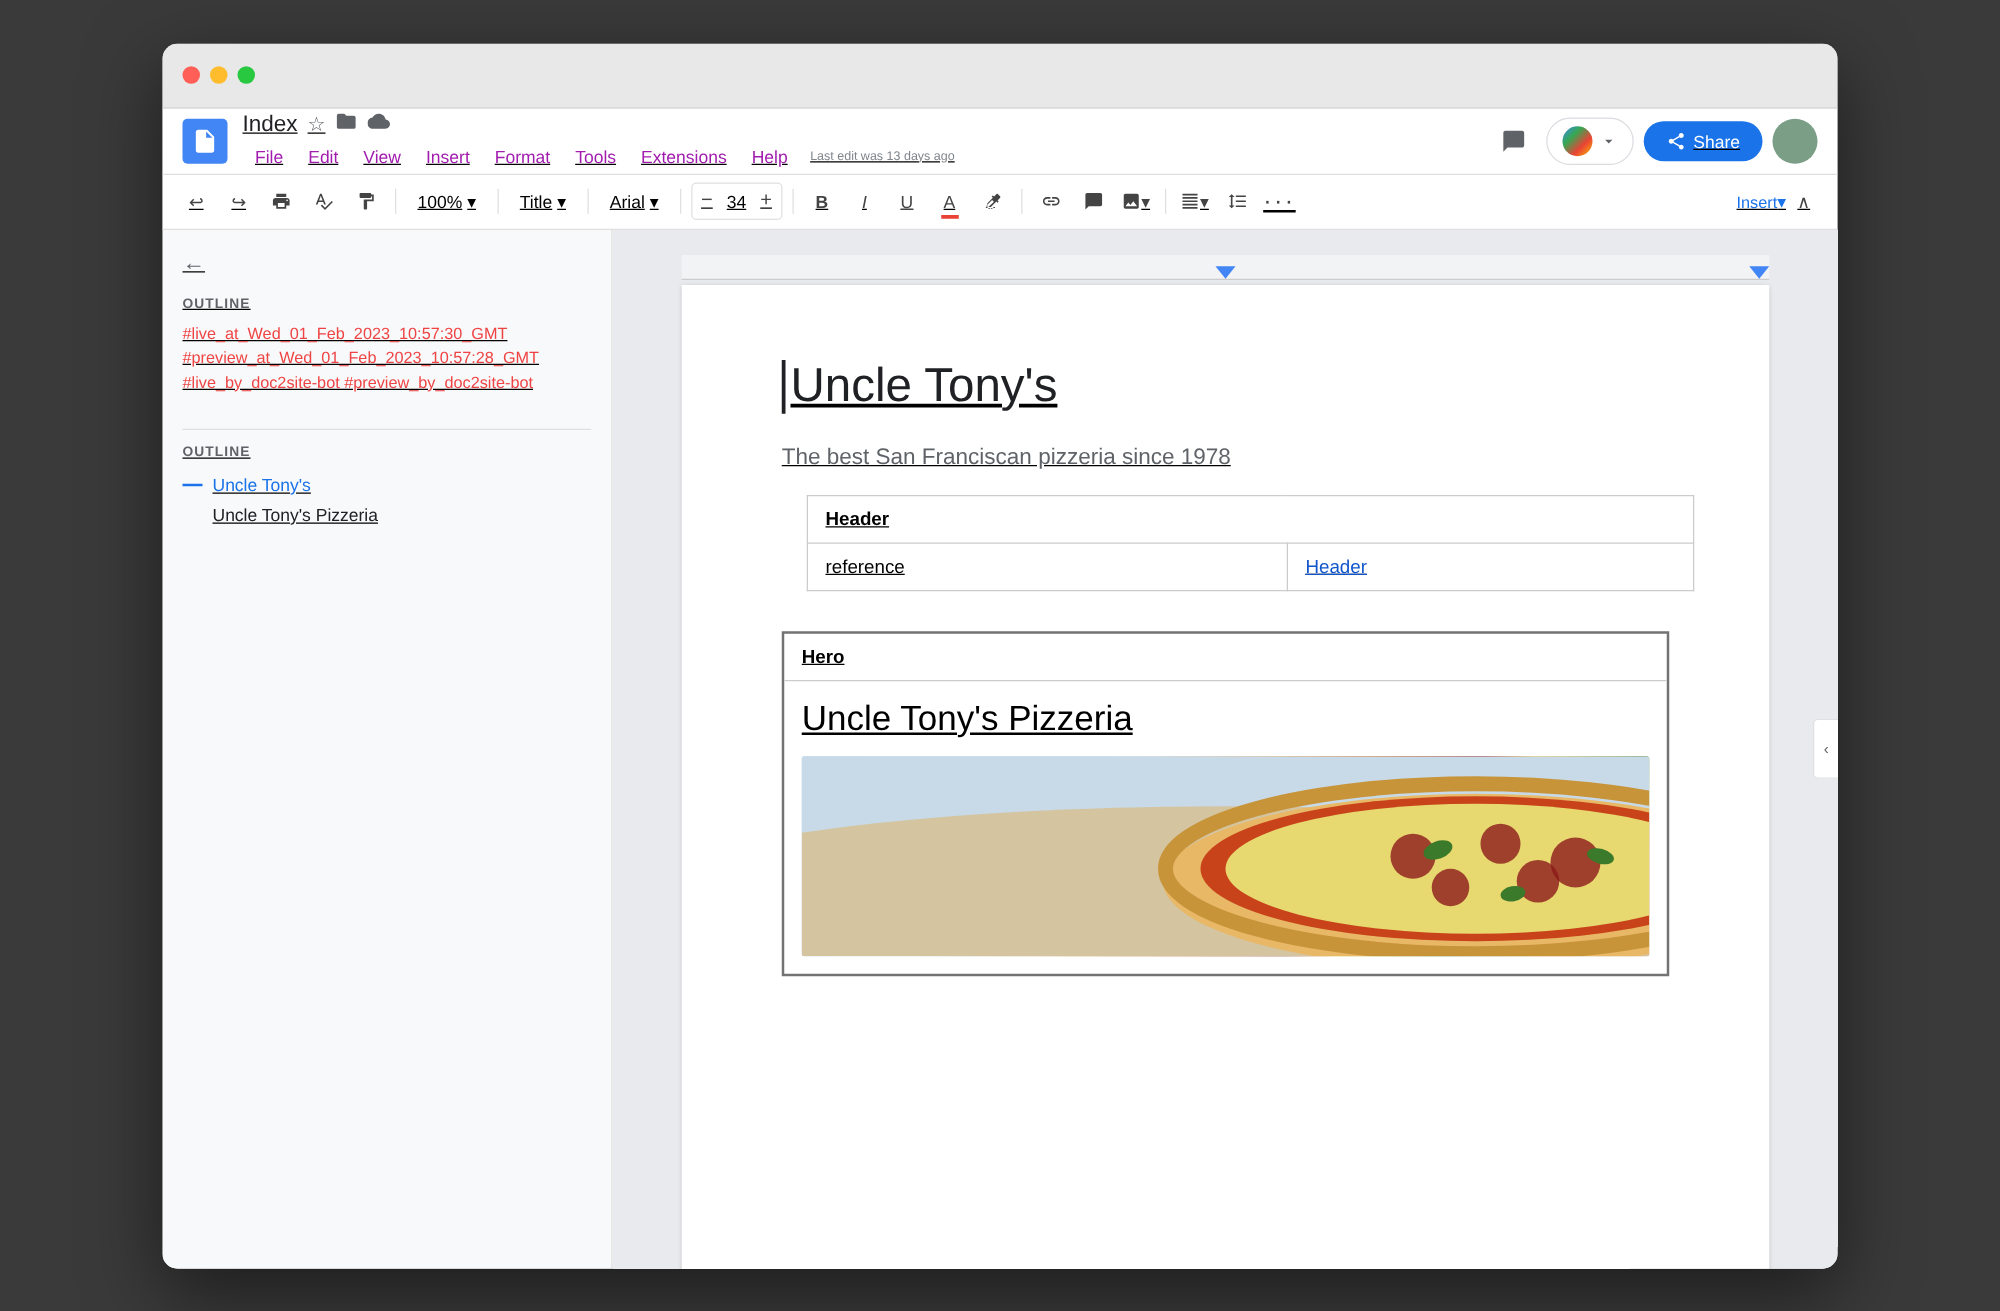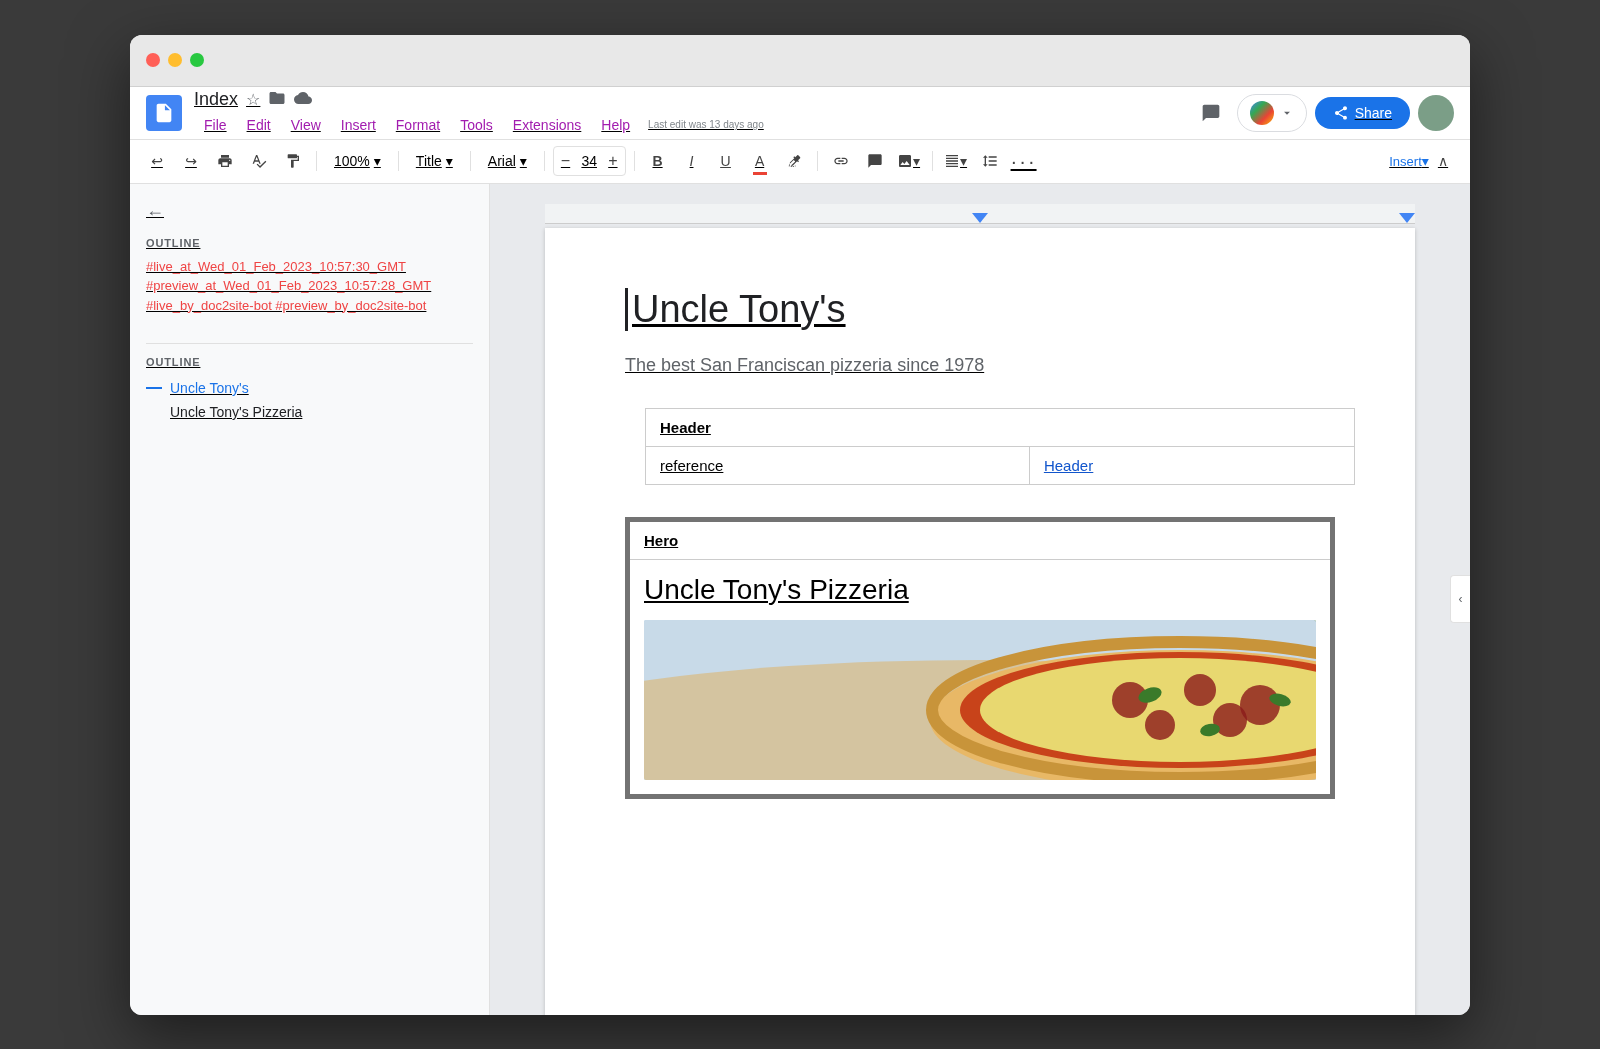--- a/index.html
+++ b/index.html
@@ -334,21 +334,21 @@
       font-weight: 400;
       font-family: Arial, sans-serif;
       color: #202124;
       margin-bottom: 24px;
       border-left: 3px solid #202124;
       padding-left: 4px;
     }
     .page-subtitle {
       font-size: 18px;
       color: #5f6368;
-      margin-bottom: 32px;
+      margin-bottom: 20px;
     }
     .doc-table {
       width: 100%;
       border-collapse: collapse;
       margin-bottom: 32px;
       margin-left: 20px;
     }
     .doc-table th, .doc-table td {
       border: 1px solid #ccc;
       padding: 10px 14px;
@@ -361,21 +361,21 @@
     }
     .doc-table td {
       background: #fff;
     }
     .doc-link {
       color: #1155cc;
       text-decoration: underline;
       cursor: pointer;
     }
     .hero-section {
-      border: 5px solid #737373;
+      border: 2px solid #737373;
       margin-bottom: 0;
     }
     .hero-header {
       padding: 10px 14px;
       border-bottom: 1px solid #ccc;
       font-size: 15px;
       font-weight: 600;
     }
     .hero-body {
       padding: 14px;

